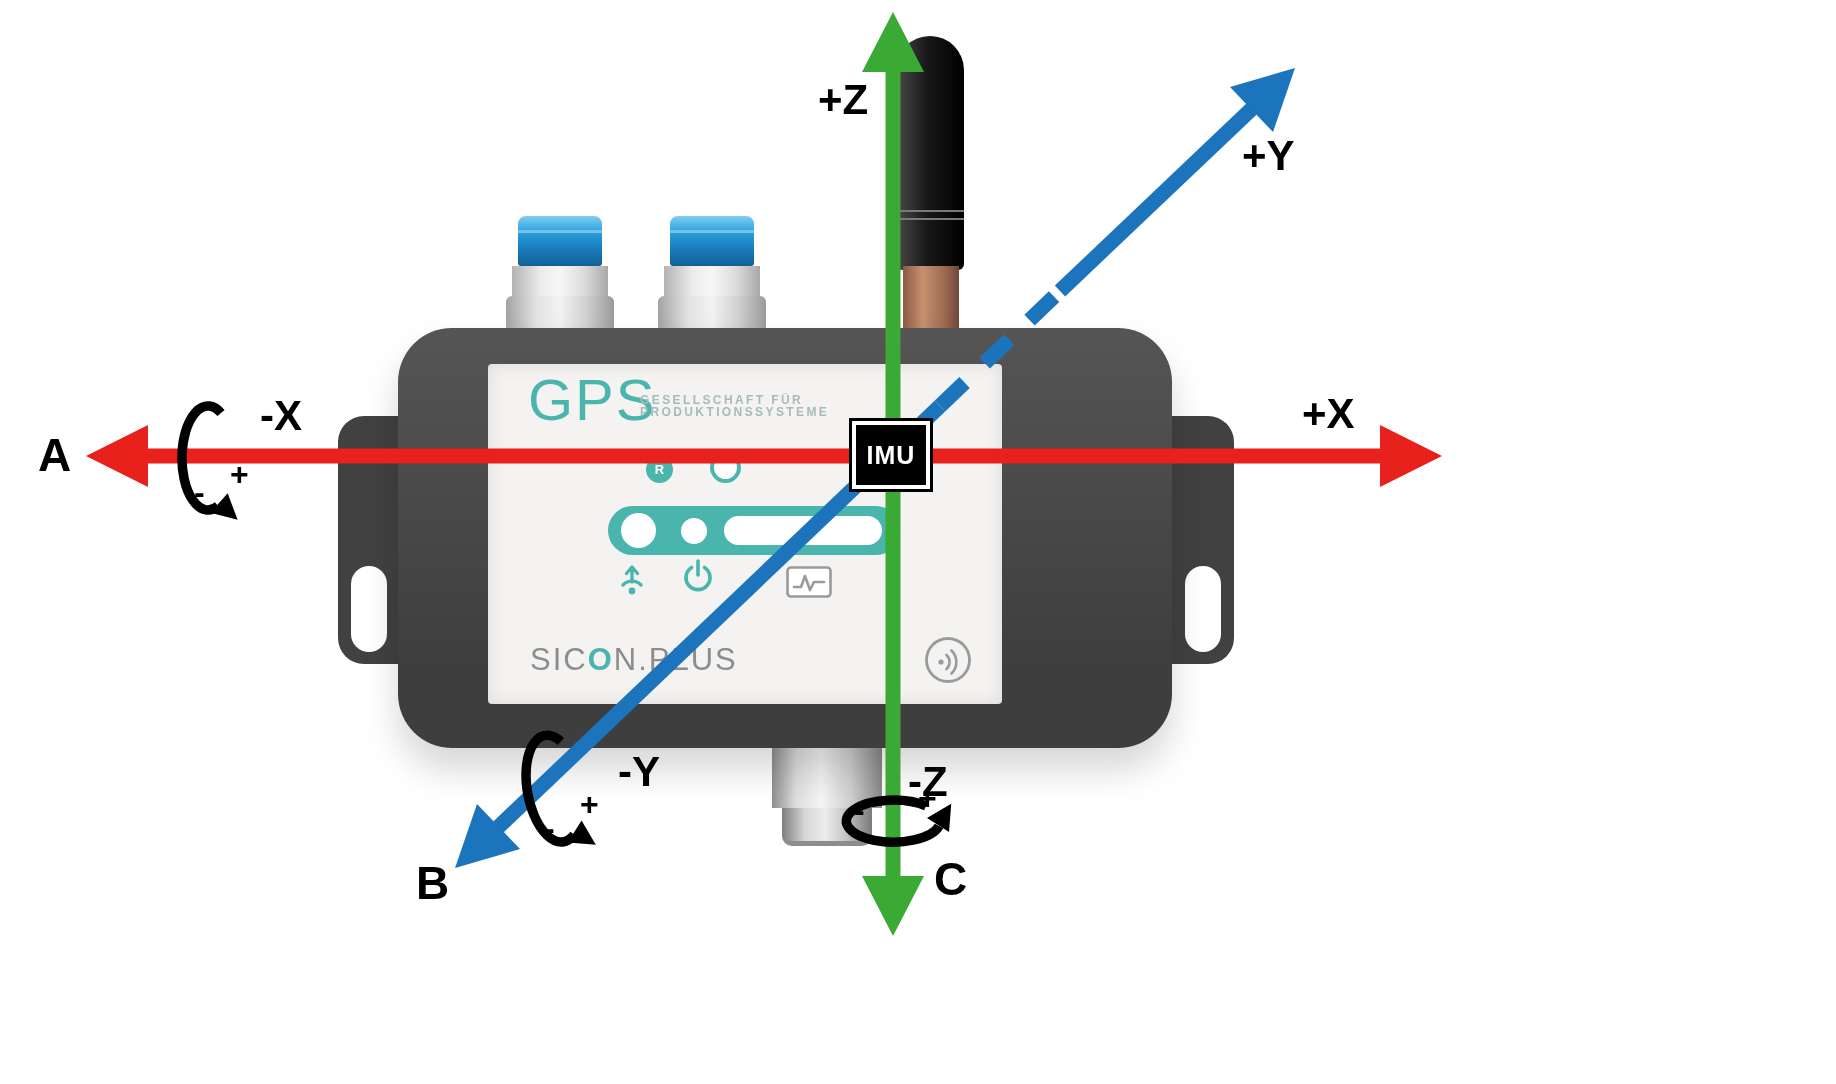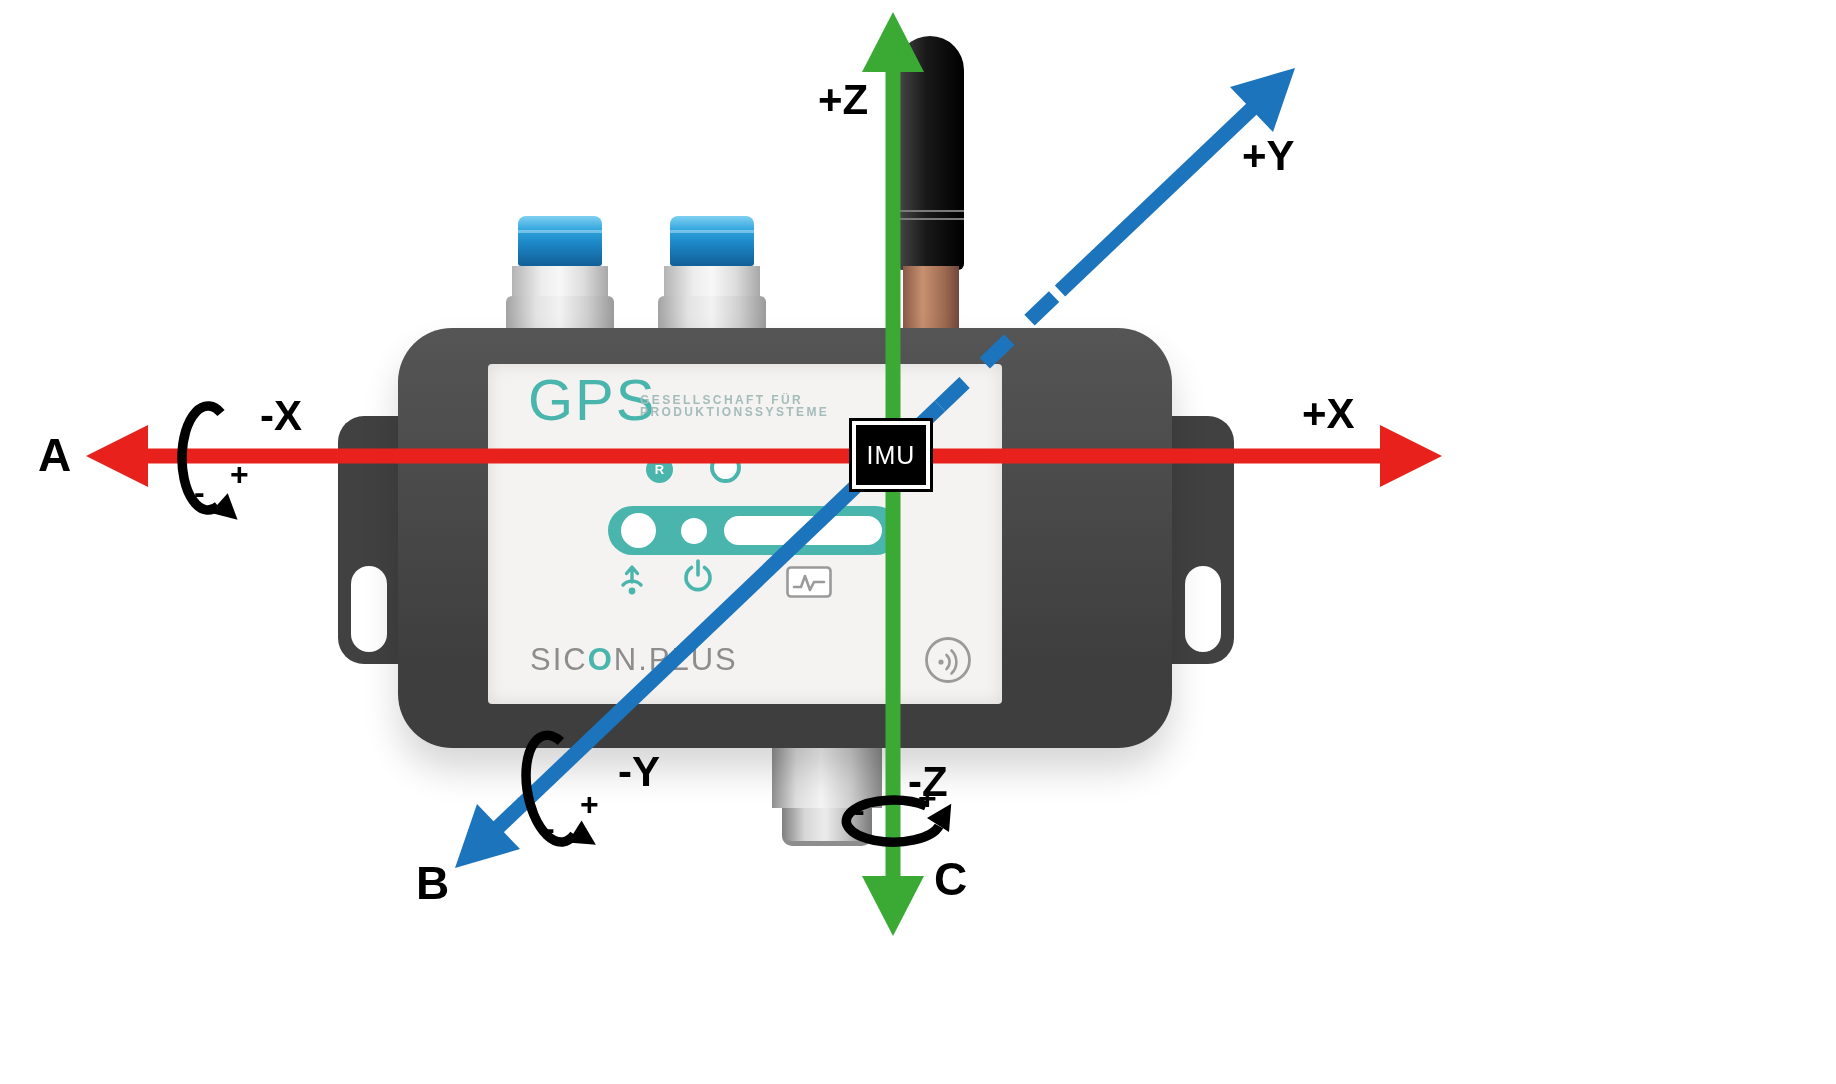--- a/index.html
+++ b/index.html
@@ -66,21 +66,21 @@
   .icon-chart{ position:absolute; left:298px; top:202px; }
   .footer-brand{ position:absolute; left:42px; top:278px; font-size:31px; letter-spacing:2px;
              color:#8d8d8d; font-weight:400; }
   .footer-brand .o{ color:#4ab5ad; font-weight:700; }
   .icon-nfc{ position:absolute; left:436px; top:272px; }
 
   
   .axes{ position:absolute; left:0; top:0; z-index:20; pointer-events:none; }
   .imu-box{ position:absolute; left:852px; top:421px; width:78px; height:68px; background:#000;
             border:4px solid #fff; box-shadow:0 0 0 3px #000; z-index:30; display:flex;
-            align-items:center; justify-content:center; color:#fff; font-size:25px; font-weight:400;
+            align-items:center; justify-content:center; color:#fff; font-size:25px; font-weight:700;
             letter-spacing:1px; }
   .lbl{ position:absolute; z-index:40; font-weight:700; color:#000; white-space:nowrap; }
   .lbl.big{ font-size:46px; }
   .lbl.axis{ font-size:42px; }
   .lbl.sign{ font-size:32px; z-index:25; }
 
   .l-a    { left:38px;   top:428px; }
   .l-negx { left:260px;  top:392px; }
   .l-posx { left:1302px; top:390px; }
   .l-posz { left:818px;  top:76px;  }

